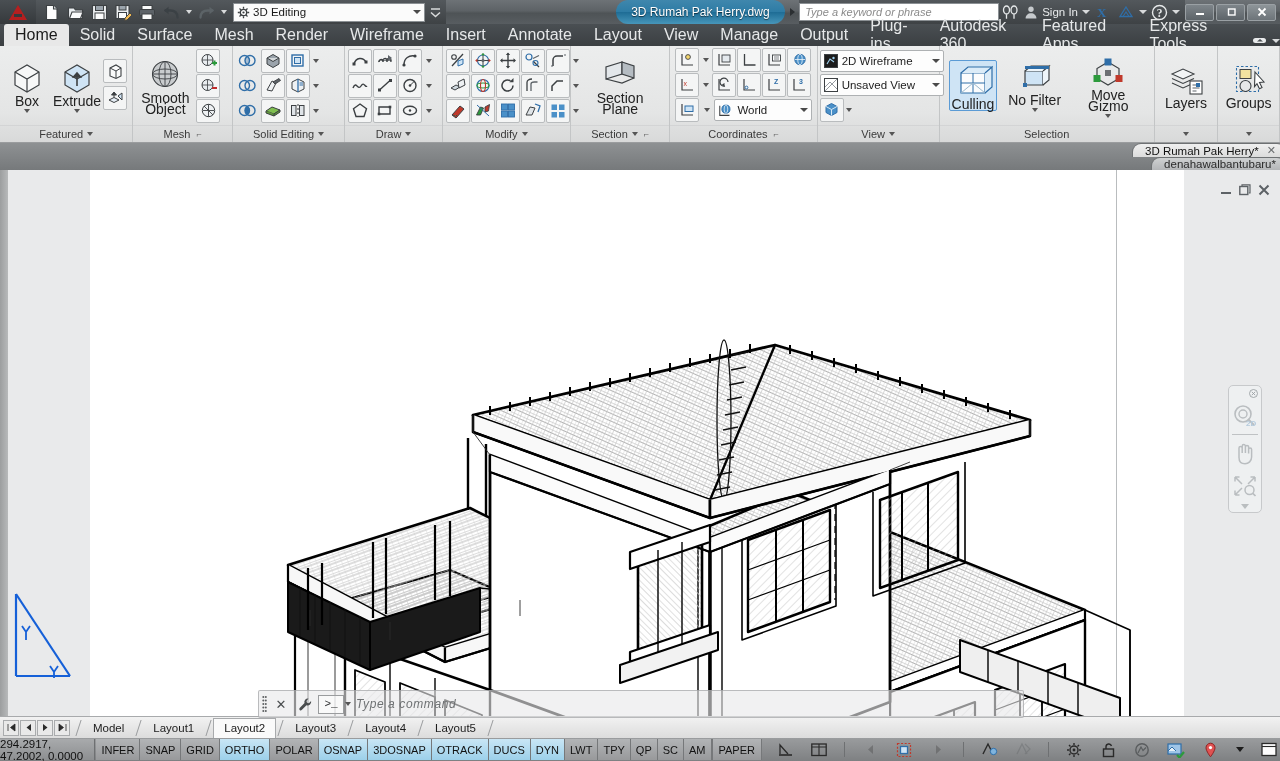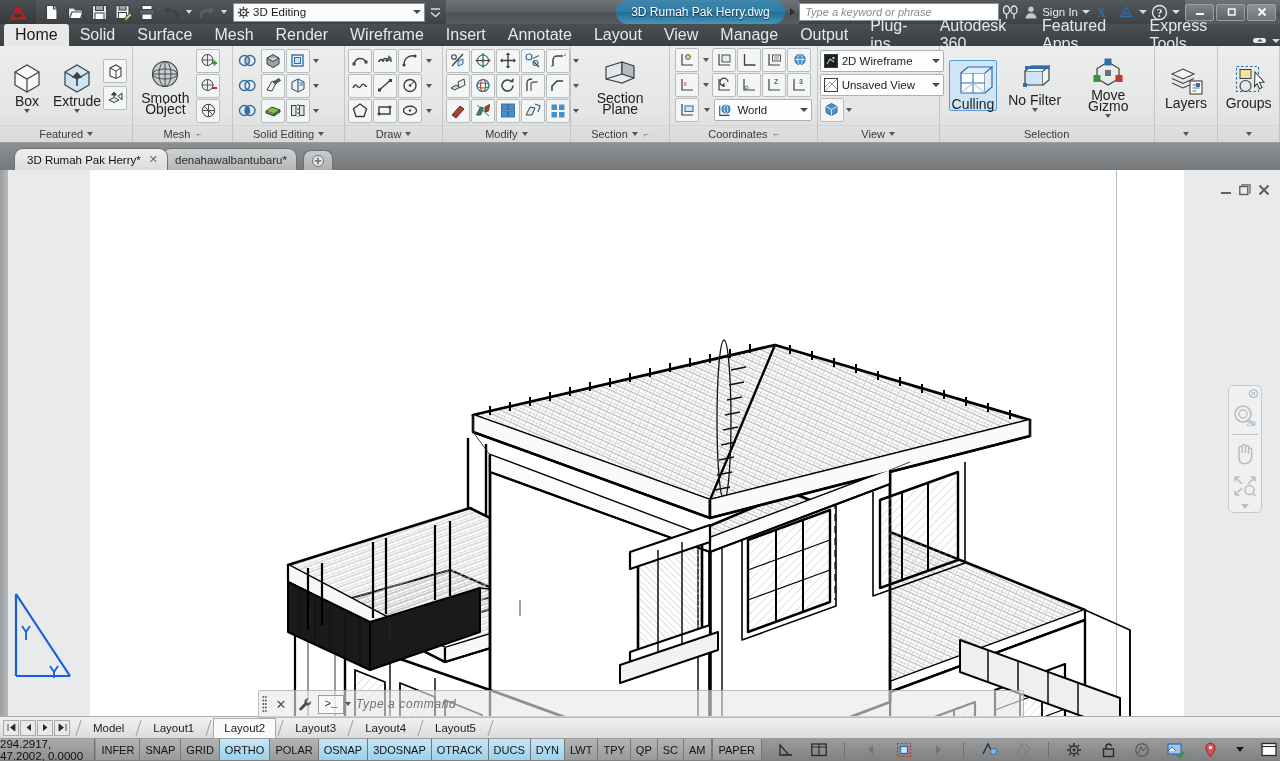--- a/index.html
+++ b/index.html
@@ -167,21 +167,21 @@
   .rowdrop .rd-lbl { flex: 1; }
   .viewcol { display: flex; flex-direction: column; gap: 2px; padding: 2px; }
   .bigbtn.sel {
     background: #cfe4f5; border: 1px solid #5b9bd5; border-radius: 2px;
   }
 
   
   .doctabs {
     position: absolute; left: 0; top: 143px; width: 1280px; height: 27px;
     background: linear-gradient(to bottom,#8e9193,#76797b);
-    display: flex; align-items: flex-end; padding-left: 14px;
+    display: flex; align-items: flex-end; padding-left: 14px; flex-direction: column;
   }
   .dtab {
     height: 22px; padding: 0 9px 0 12px; display: flex; align-items: center;
     gap: 8px; font-size: 11.5px; color: #2a2a2a;
     background: linear-gradient(to bottom,#cfd1d2,#b4b6b8);
     border-radius: 9px 9px 0 0; border: 1px solid #6e7173; border-bottom: none;
     margin-right: -6px;
   }
   .dtab.active {
     background: linear-gradient(to bottom,#efefef,#dcdcdc); color: #111;

